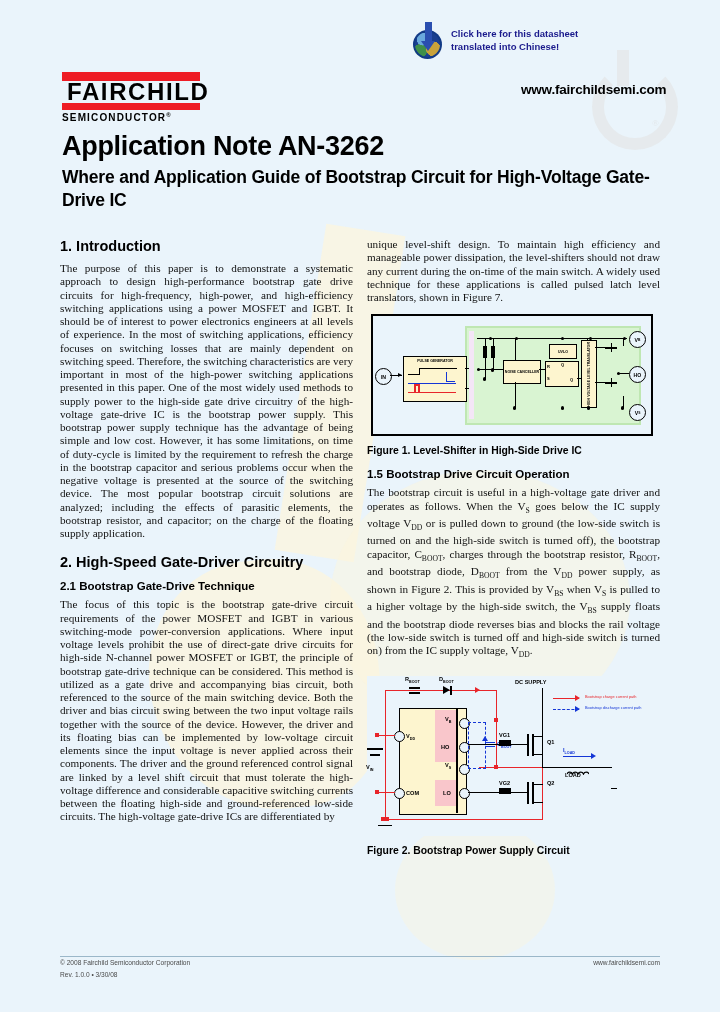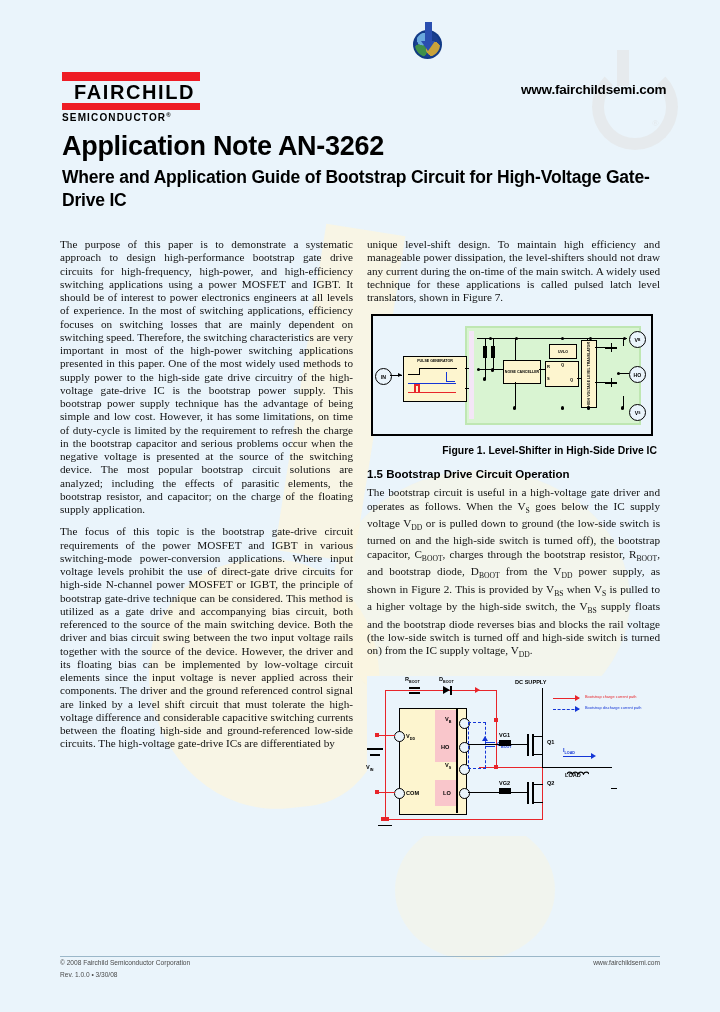--- a/index.html
+++ b/index.html
@@ -109,25 +109,25 @@
     font-weight: bold;
     color: #000;
     letter-spacing: -0.2px;
   }
 
   .logo { position: absolute; left: 62px; top: 72px; width: 138px; }
   .logo .bar-top { height: 9px; background: #ee1c25; }
   .logo .word {
     font-family: "Liberation Sans", sans-serif;
     font-weight: bold;
-    font-size: 20px;
+    font-size: 24px;
     letter-spacing: 1.6px;
     line-height: 20px;
     color: #000;
-    margin: 1px 0 1px 12px;
+    margin: 1px 0 1px 5px;
   }
   .logo .bar-bot { height: 7px; background: #ee1c25; }
   .logo .sub {
     font-family: "Liberation Sans", sans-serif;
     font-size: 10px;
     font-weight: bold;
     letter-spacing: 1.15px;
     color: #000;
     margin-top: 2px;
   }
@@ -235,21 +235,21 @@
   .vlabel {
     position: absolute;
     writing-mode: vertical-rl;
     font-family: "Liberation Sans", sans-serif;
     font-size: 3.6px; font-weight: bold;
   }
   .fig-cap {
     font-family: "Liberation Sans", sans-serif;
     font-size: 10.4px;
     font-weight: bold;
-    text-align: right;
+    text-align: left;
     margin-top: 9px;
     color: #000;
   }
 
   
   .fig2-wrap { position: relative; width: 293px; margin-top: 14px; }
   .fig2 { position: relative; width: 290px; height: 160px; background: #eaf4fb; }
   .rwire { position: absolute; background: #e8252a; }
   .rwire.h { height: 1.3px; }
   .rwire.v { width: 1.3px; }
@@ -336,37 +336,44 @@
   </div>
 
   <div class="content">
 
     <div class="xlate">
       <div class="globe">
         <div class="sphere"></div>
         <div class="arrow-stem"></div>
         <div class="arrow-head"></div>
       </div>
+      <div class="xlate-text">
+        <div class="l1">Click here for this datasheet</div>
+        <div class="l2">translated into Chinese!</div>
+      </div>
     </div>
 
     <div class="site-url">www.fairchildsemi.com</div>
 
     <div class="logo">
       <div class="bar-top"></div>
       <div class="word">FAIRCHILD</div>
       <div class="bar-bot"></div>
       <div class="sub"><span>SEMICONDUCTOR</span><sup>®</sup></div>
     </div>
 
     <div class="doc-title">Application Note AN-3262</div>
     <div class="doc-subtitle">Where and Application Guide of Bootstrap Circuit for High-Voltage Gate-Drive IC</div>
 
     <div class="col col-left">
+      <h2 class="sec">1. Introduction</h2>
       <p class="body">The purpose of this paper is to demonstrate a systematic approach to design high-performance bootstrap gate drive circuits for high-frequency, high-power, and high-efficiency switching applications using a power MOSFET and IGBT. It should be of interest to power electronics engineers at all levels of experience. In the most of switching applications, efficiency focuses on switching losses that are mainly dependent on switching speed. Therefore, the switching characteristics are very important in most of the high-power switching applications presented in this paper. One of the most widely used methods to supply power to the high-side gate drive circuitry of the high-voltage gate-drive IC is the bootstrap power supply. This bootstrap power supply technique has the advantage of being simple and low cost. However, it has some limitations, on time of duty-cycle is limited by the requirement to refresh the charge in the bootstrap capacitor and serious problems occur when the negative voltage is presented at the source of the switching device. The most popular bootstrap circuit solutions are analyzed; including the effects of parasitic elements, the bootstrap resistor, and capacitor; on the charge of the floating supply application.</p>
 
+      <h2 class="sec" style="margin-top:14px;">2. High-Speed Gate-Driver Circuitry</h2>
+      <h3 class="sub">2.1 Bootstrap Gate-Drive Technique</h3>
       <p class="body">The focus of this topic is the bootstrap gate-drive circuit requirements of the power MOSFET and IGBT in various switching-mode power-conversion applications. Where input voltage levels prohibit the use of direct-gate drive circuits for high-side N-channel power MOSFET or IGBT, the principle of bootstrap gate-drive technique can be considered. This method is utilized as a gate drive and accompanying bias circuit, both referenced to the source of the main switching device. Both the driver and bias circuit swing between the two input voltage rails together with the source of the device. However, the driver and its floating bias can be implemented by low-voltage circuit elements since the input voltage is never applied across their components. The driver and the ground referenced control signal are linked by a level shift circuit that must tolerate the high-voltage difference and considerable capacitive switching currents between the floating high-side and ground-referenced low-side circuits. The high-voltage gate-drive ICs are differentiated by</p>
     </div>
 
     <div class="col col-right">
       <p class="body">unique level-shift design. To maintain high efficiency and manageable power dissipation, the level-shifters should not draw any current during the on-time of the main switch. A widely used technique for these applications is called pulsed latch level translators, shown in Figure 7.</p>
 
       <div class="fig1-wrap">
         <div class="fig1">
           <div class="green-box"></div>
 
@@ -580,20 +587,21 @@
           </div>
           <div class="plabel" style="left:198px; top:96px;">LOAD</div>
           <div style="position:absolute;left:196px;top:78px;width:28px;height:1.4px;background:#1db954;opacity:0;"></div>
           <div style="position:absolute;left:196px;top:80px;width:30px;height:1.3px;background:#1436d6;"></div>
           <div class="tri-rb" style="left:224px; top:77px;"></div>
           <div class="plabel blue" style="left:196px; top:71px;">
             <span>I</span><sub style="font-size:3.7px;">LOAD</sub>
           </div>
           <div style="position:absolute;left:244px;top:112px;width:6px;height:1.6px;background:#000;"></div>
         </div>
+        <div class="fig-cap">Figure 2. Bootstrap Power Supply Circuit</div>
       </div>
     </div>
 
     <div class="footer-rule"></div>
     <div class="footer">
       <div class="row">
         <span>© 2008 Fairchild Semiconductor Corporation</span>
         <span>www.fairchildsemi.com</span>
       </div>
       <div class="rev">Rev. 1.0.0  •  3/30/08</div>

